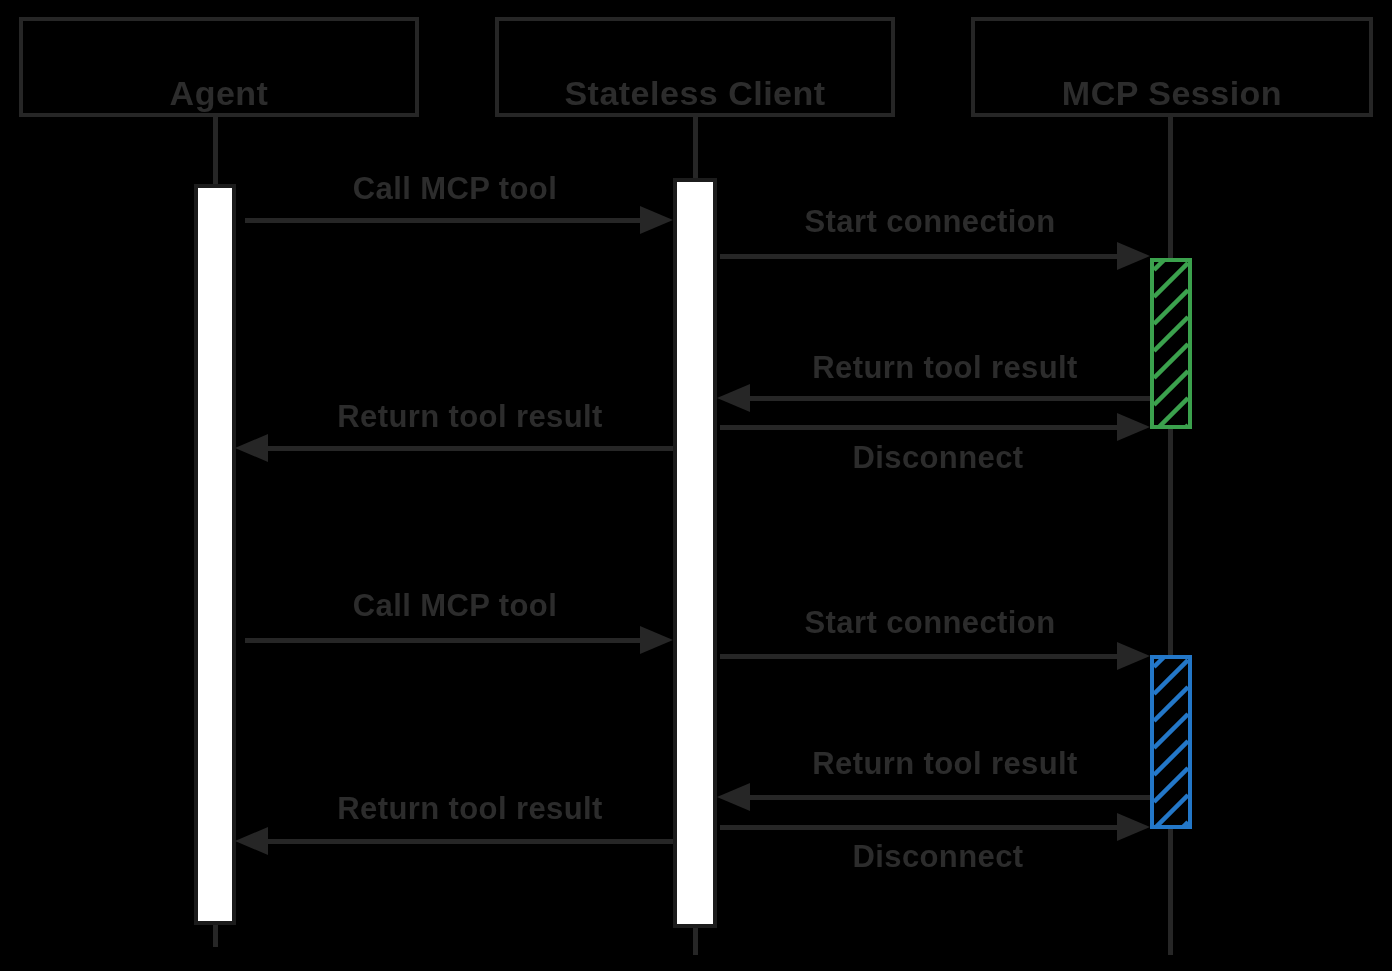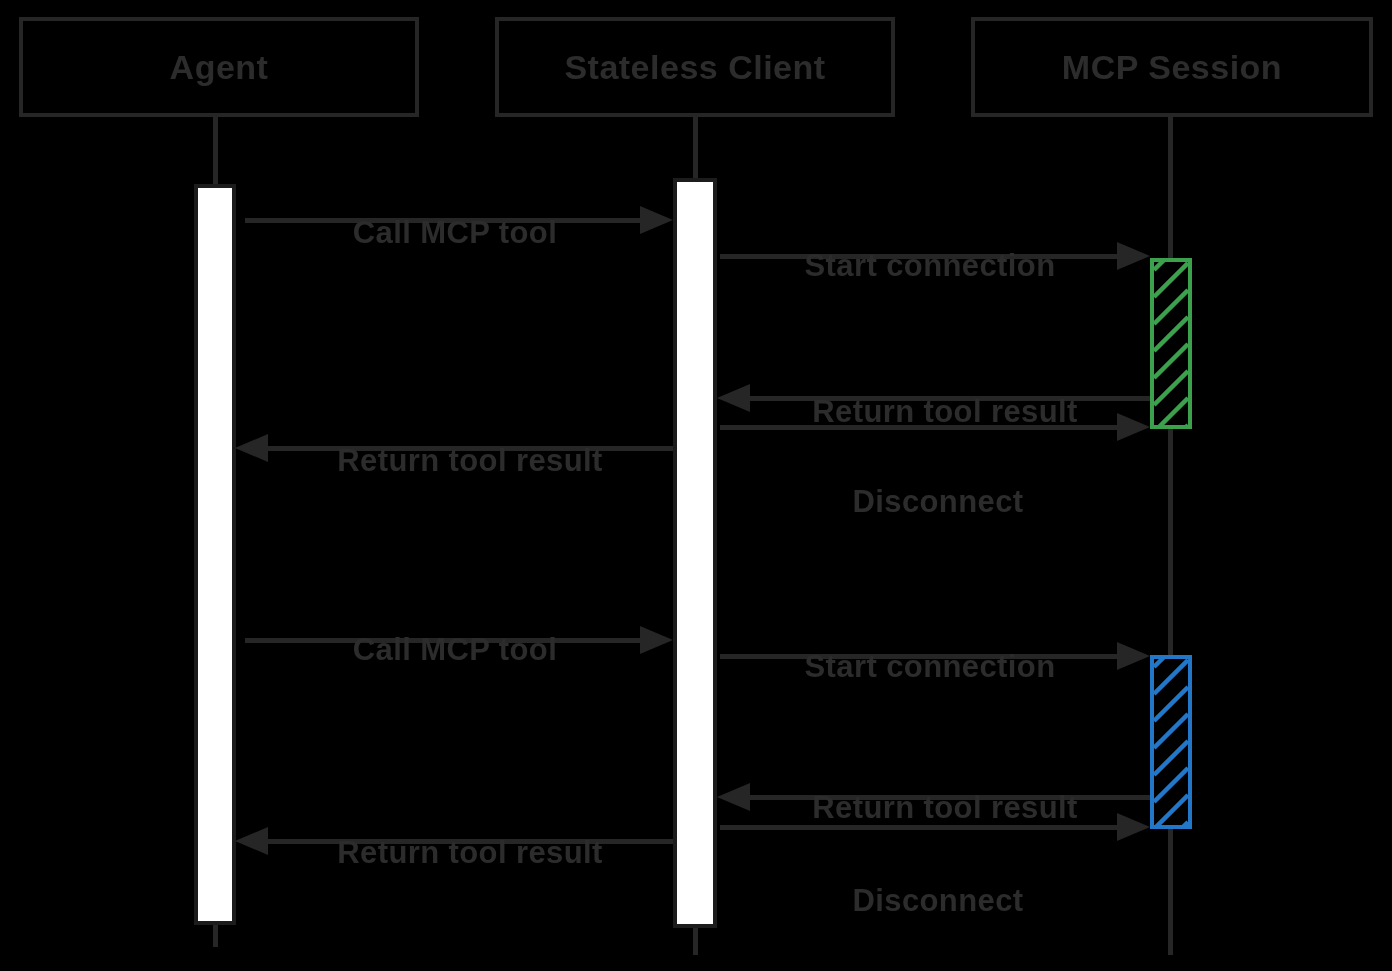--- a/index.html
+++ b/index.html
@@ -5,21 +5,21 @@
   html,body{margin:0;padding:0;background:#000;}
   .stage{
     position:relative;width:1392px;height:971px;overflow:hidden;
     background:var(--bg,#000);
     font-family:"Liberation Sans", sans-serif;
   }
   
   .actor-box{
     position:absolute;top:17px;height:100px;box-sizing:border-box;
     border:4px solid var(--stroke,#262626);
-    display:flex;align-items:center;justify-content:center;
+    display:flex;align-items:flex-end;justify-content:center;
     color:var(--text,#2c2c2c);font-size:34px;font-weight:600;letter-spacing:.5px;
   }
   .actor-agent{left:19px;width:400px;}
   .actor-client{left:495px;width:400px;}
   .actor-mcp{left:971px;width:402px;}
   
   .lifeline{position:absolute;width:5px;background:var(--stroke,#262626);}
   .ll-agent-top{left:213px;top:117px;height:68px;}
   .ll-agent-tail{left:213px;top:925px;height:22px;}
   .ll-client-top{left:693px;top:117px;height:61px;}
@@ -52,21 +52,21 @@
   .s3{left:720px;top:425px;width:397px;} .h3{left:1117px;top:413px;}
   .s4{left:268px;top:446px;width:405px;} .h4{left:235px;top:434px;}
   .s5{left:245px;top:638px;width:396px;} .h5{left:640px;top:626px;}
   .s6{left:720px;top:654px;width:397px;} .h6{left:1117px;top:642px;}
   .s7{left:750px;top:795px;width:400px;} .h7{left:717px;top:783px;}
   .s8{left:720px;top:825px;width:397px;} .h8{left:1117px;top:813px;}
   .s9{left:268px;top:839px;width:405px;} .h9{left:235px;top:827px;}
   
   .lbl{
     position:absolute;transform:translate(-50%,-50%);white-space:nowrap;
-    color:var(--text,#2c2c2c);font-size:31px;font-weight:600;letter-spacing:.4px;margin-top:44px;
+    color:var(--text,#2c2c2c);font-size:31px;font-weight:600;letter-spacing:.4px;
   }
   .l0{left:455px;top:189px;}
   .l1{left:930px;top:222px;}
   .l2{left:945px;top:368px;}
   .l3{left:938px;top:458px;}
   .l4{left:470px;top:417px;}
   .l5{left:455px;top:606px;}
   .l6{left:930px;top:623px;}
   .l7{left:945px;top:764px;}
   .l8{left:938px;top:857px;}

